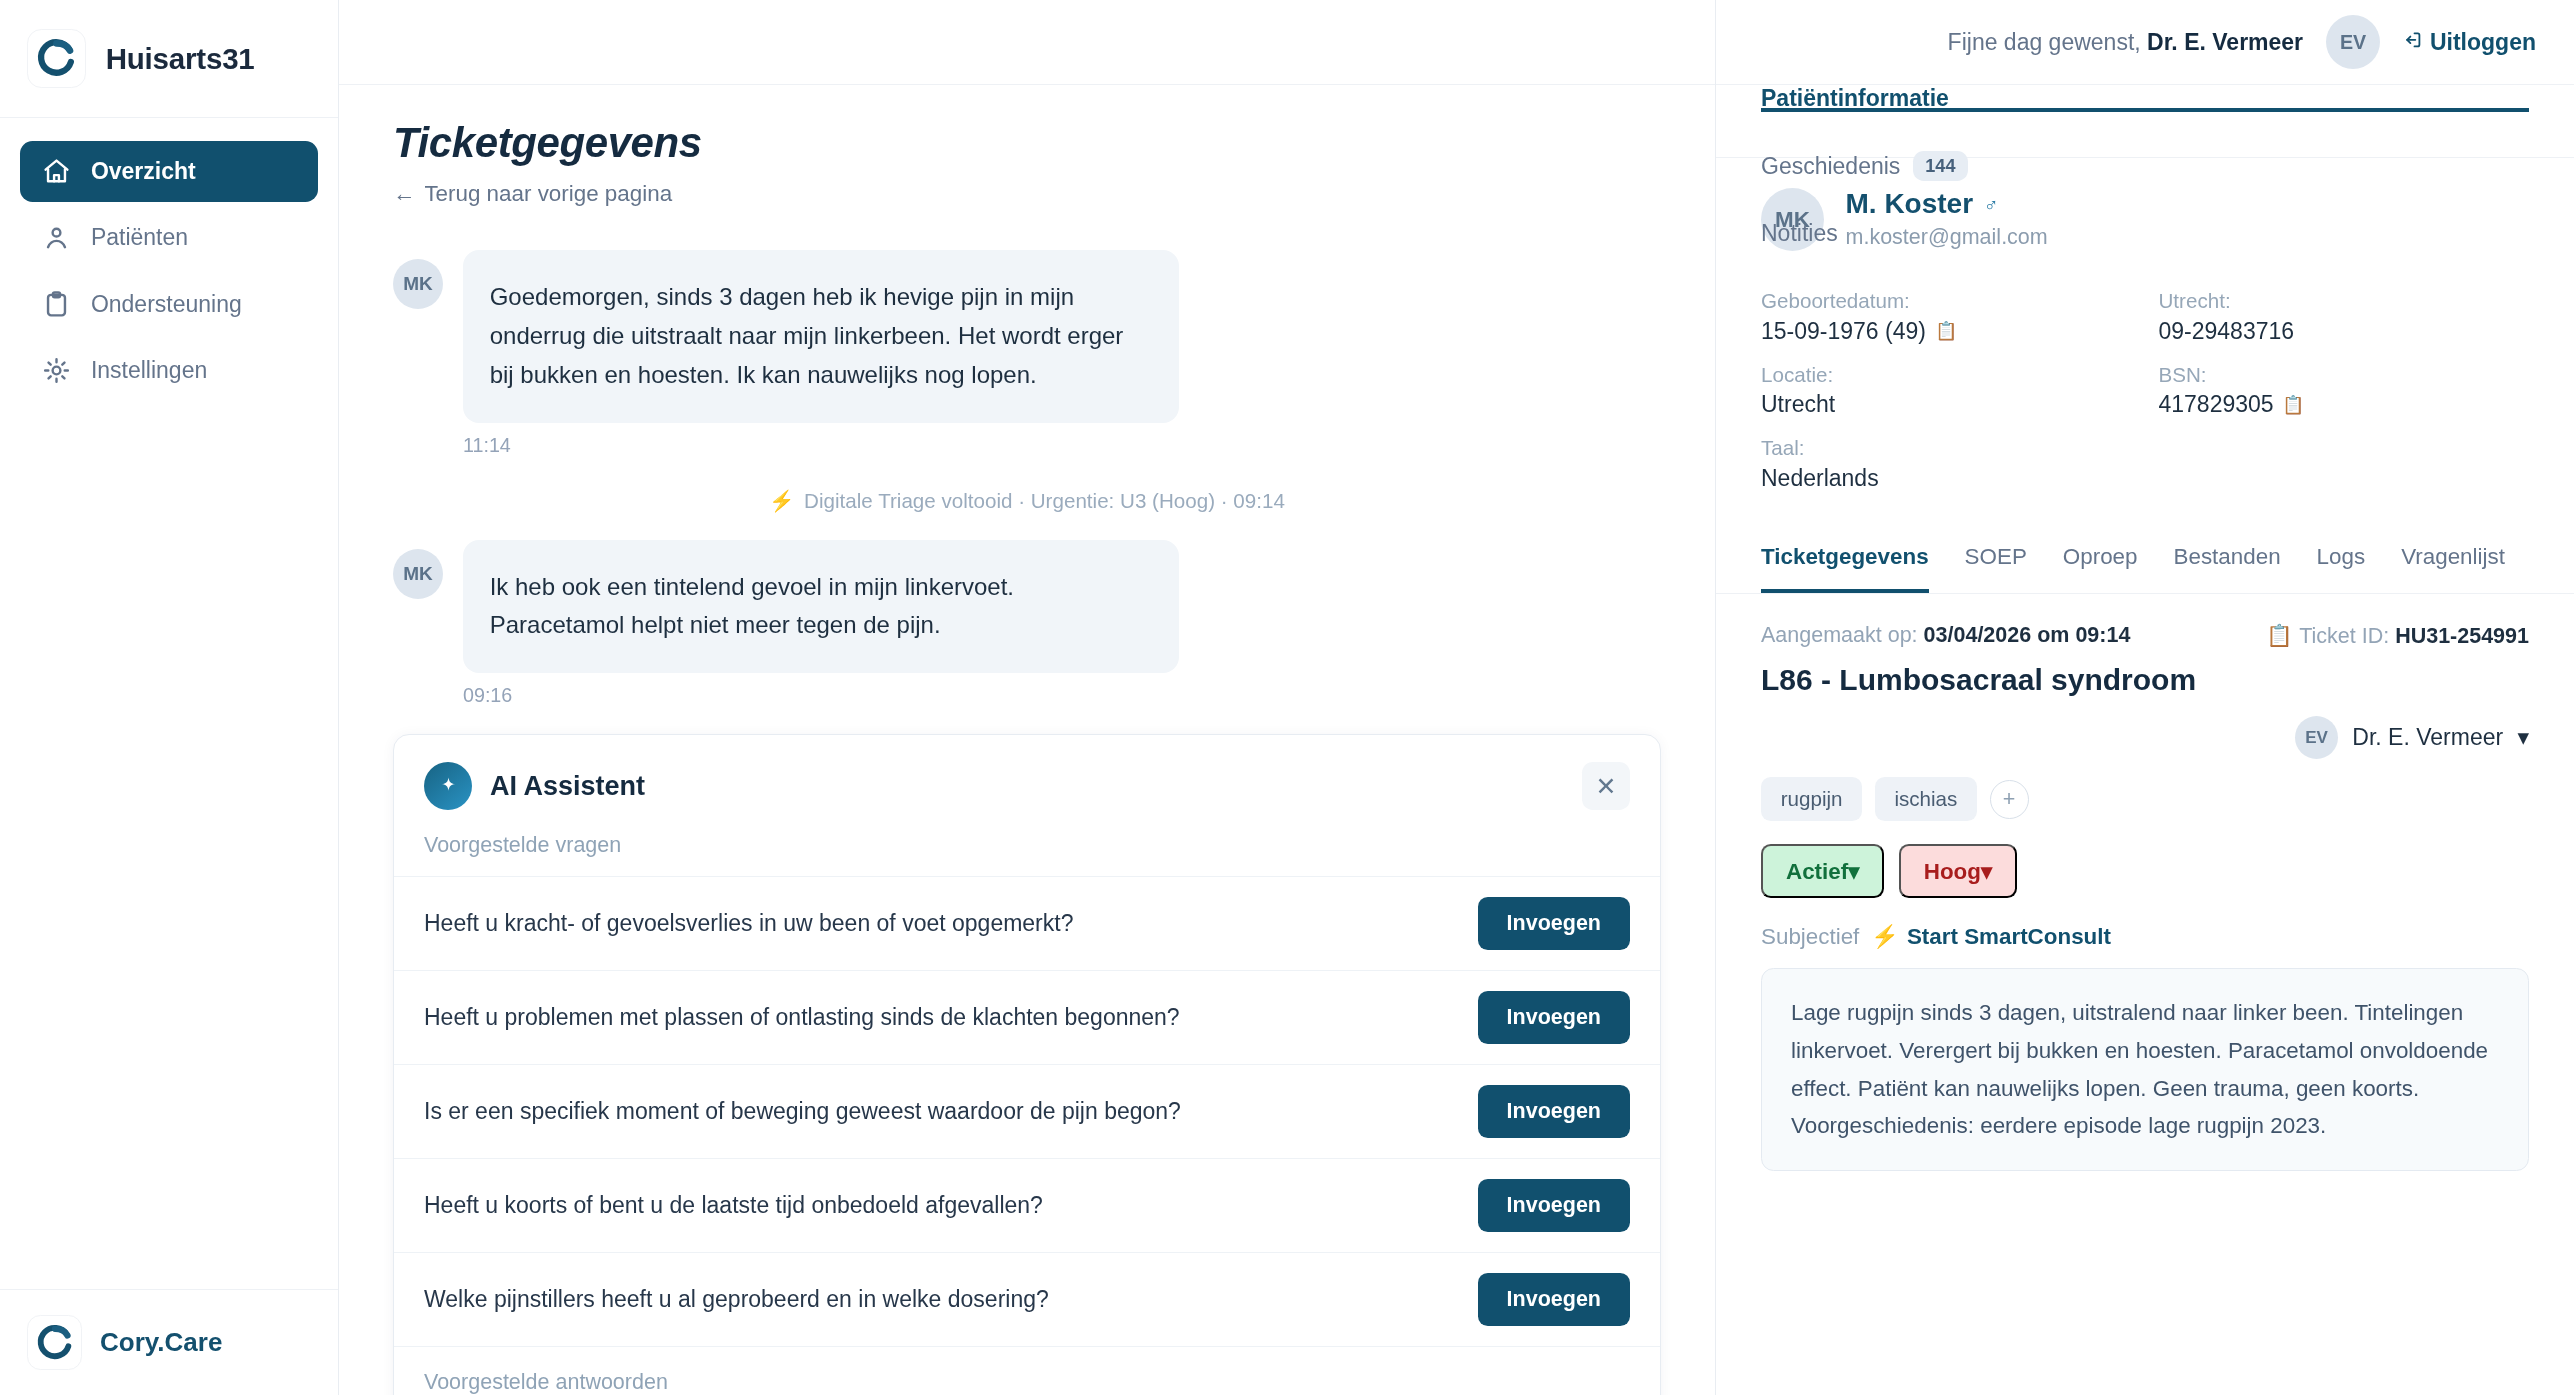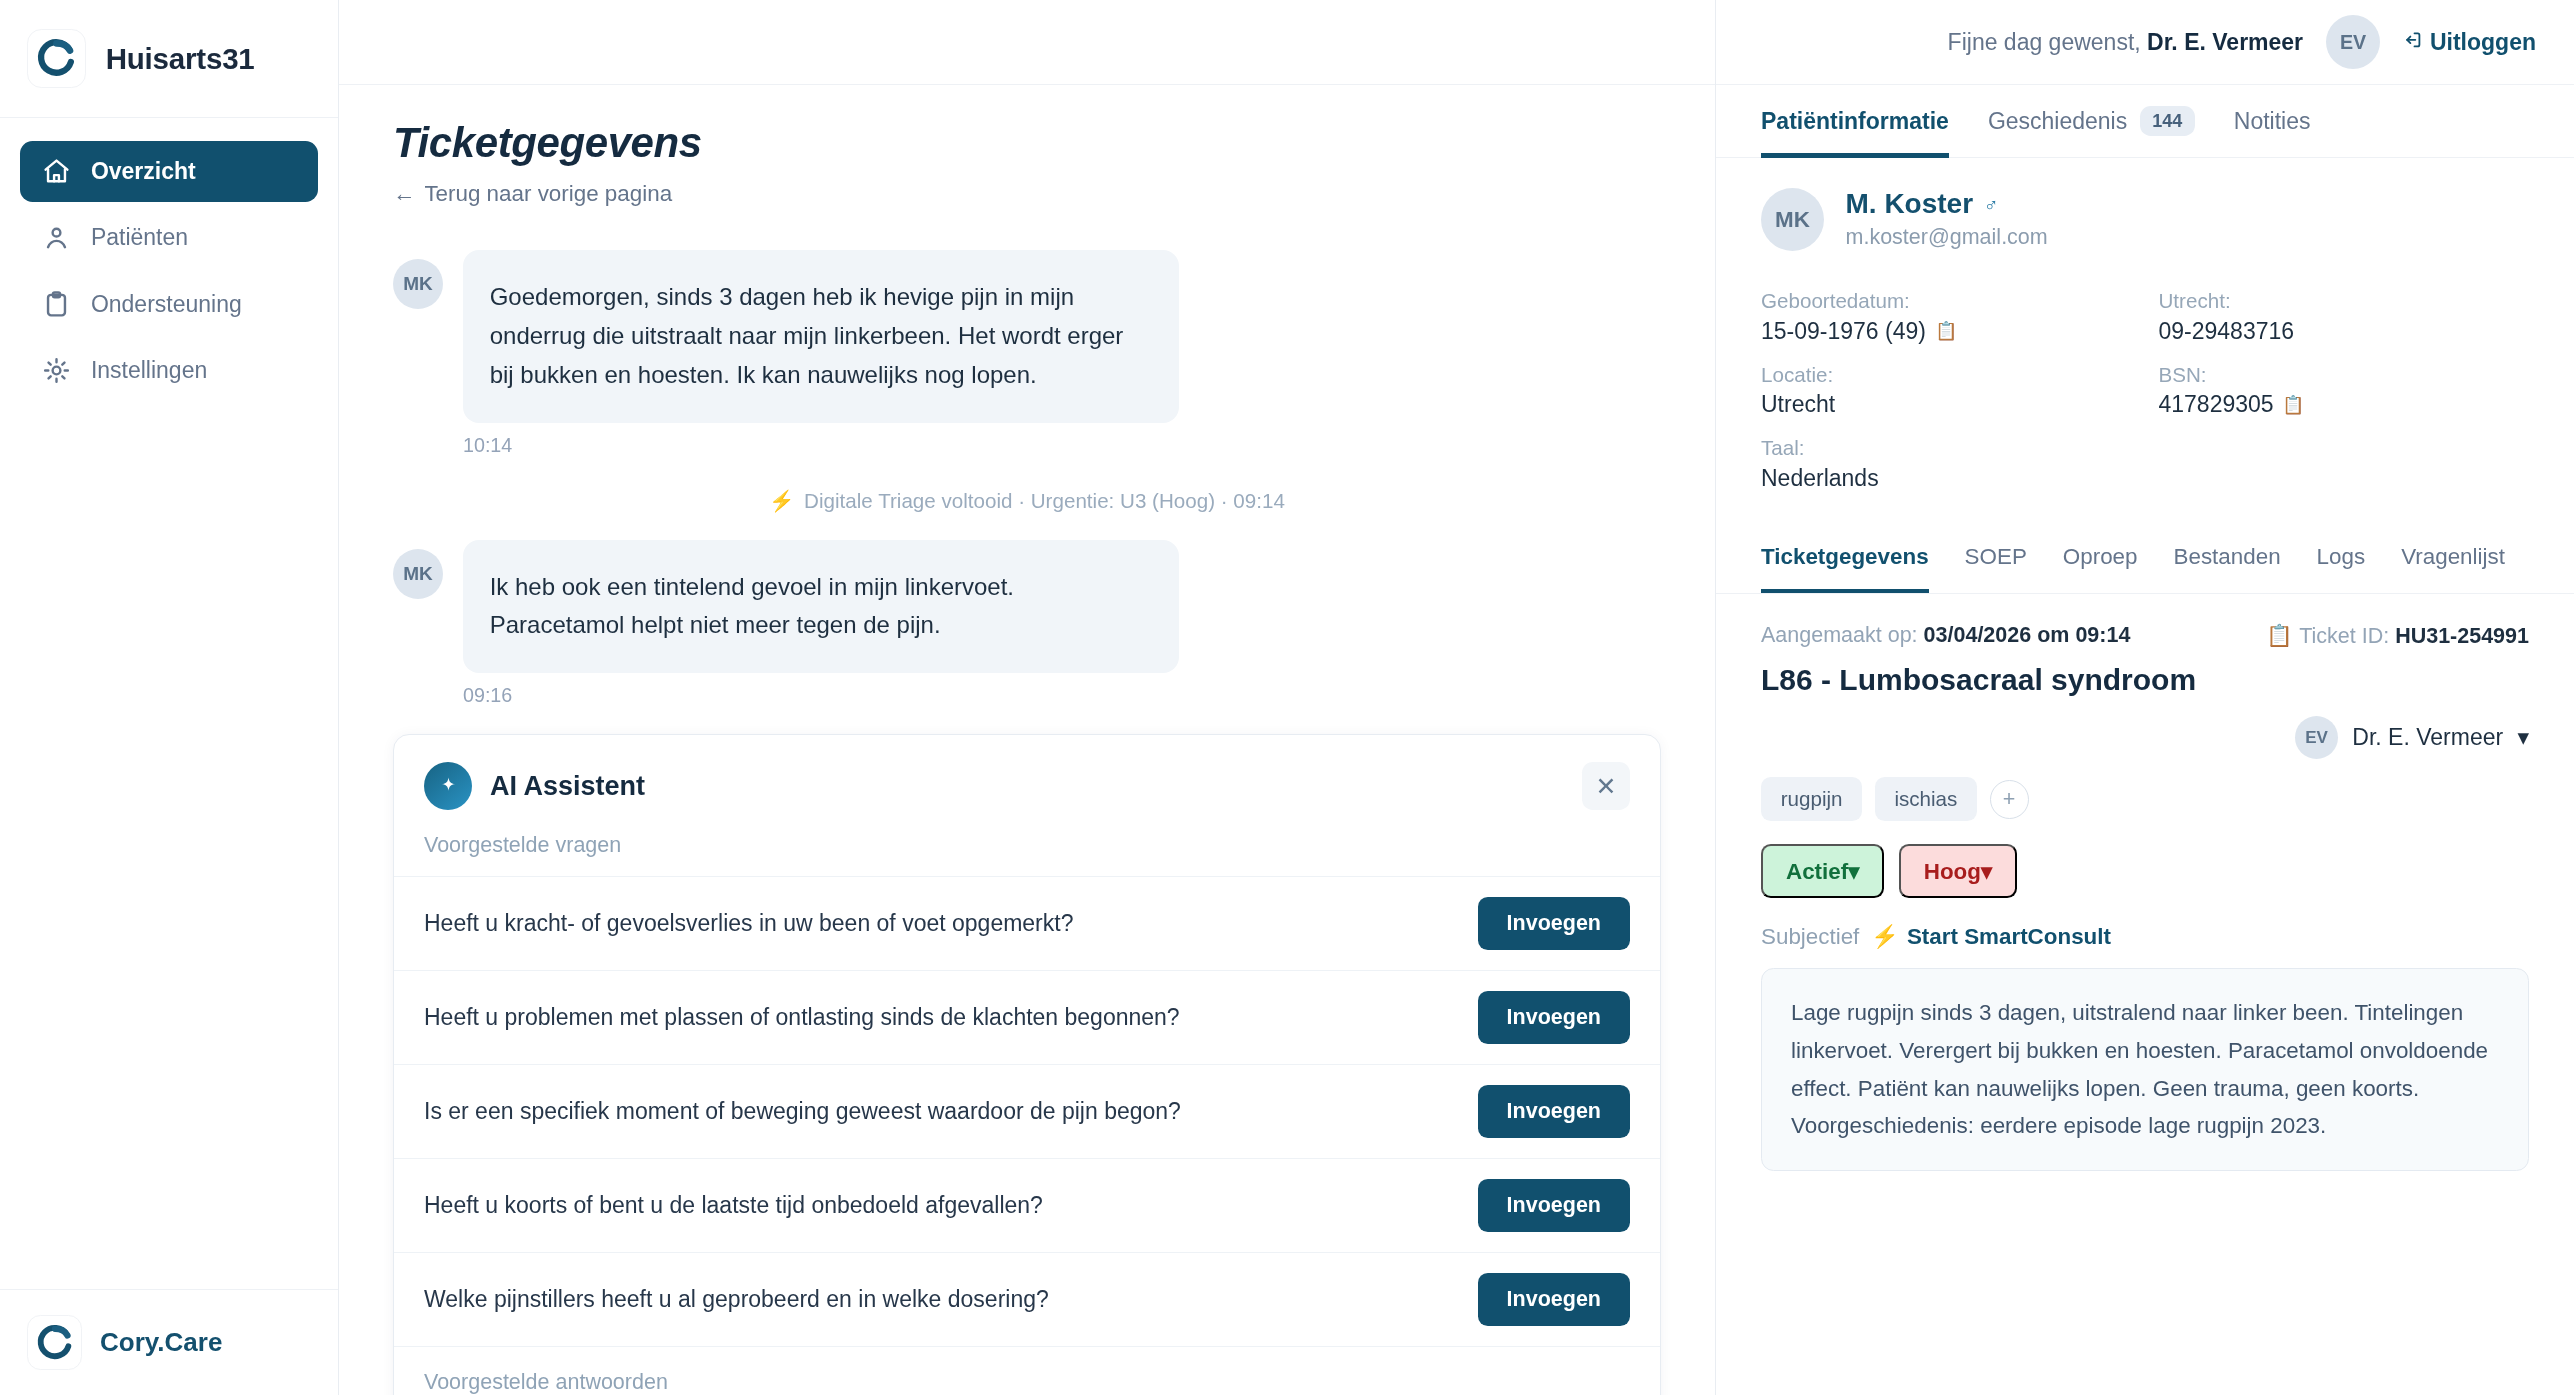--- a/index.html
+++ b/index.html
@@ -147,21 +147,21 @@
   .greet b { color: #152b40; }
   .avatar-top {
     width: 54px; height: 54px; border-radius: 50%; background: #dde5ee;
     color: #5b7289; font-size: 19.7px; font-weight: bold;
     display:flex; align-items:center; justify-content:center; flex:0 0 54px;
   }
   .logout { font-size: 23px; font-weight: bold; color: #11506e; cursor: pointer; display:flex; gap:7.2px; align-items:center;}
 
   .tabs-a {
     display: flex; gap: 39px; padding: 0 45px;
-    border-bottom: 1.8px solid #eef1f5; height: 73px; align-items: center;
+    border-bottom: 1.8px solid #eef1f5; height: 73px;  flex-direction: column;
   }
   .tab {
     font-size: 23px; color: #64748b; cursor: pointer; height: 73px;
     display: flex; align-items: center; gap: 12.5px; position: relative;
   }
   .tab.active { color: #11506e; font-weight: bold; }
   .tab.active::after {
     content:""; position:absolute; left:0; right:0; bottom:0; height:4.5px; background:#11506e;
   }
   .pill-count {
@@ -324,21 +324,21 @@
       <div class="back-link">
         <span>←</span>
         <span>Terug naar vorige pagina</span>
       </div>
 
       <div class="chat">
         <div class="msg-row">
           <div class="avatar-sm">MK</div>
           <div class="bubble">Goedemorgen, sinds 3 dagen heb ik hevige pijn in mijn onderrug die uitstraalt naar mijn linkerbeen. Het wordt erger bij bukken en hoesten. Ik kan nauwelijks nog lopen.</div>
         </div>
-        <div class="msg-time">10:14</div>
+        <div class="msg-time">11:14</div>
 
         <div class="triage">
           <span class="bolt">⚡</span>
           <span>Digitale Triage voltooid · Urgentie: U3 (Hoog) · 09:14</span>
         </div>
 
         <div class="msg-row">
           <div class="avatar-sm">MK</div>
           <div class="bubble">Ik heb ook een tintelend gevoel in mijn linkervoet. Paracetamol helpt niet meer tegen de pijn.</div>
         </div>

